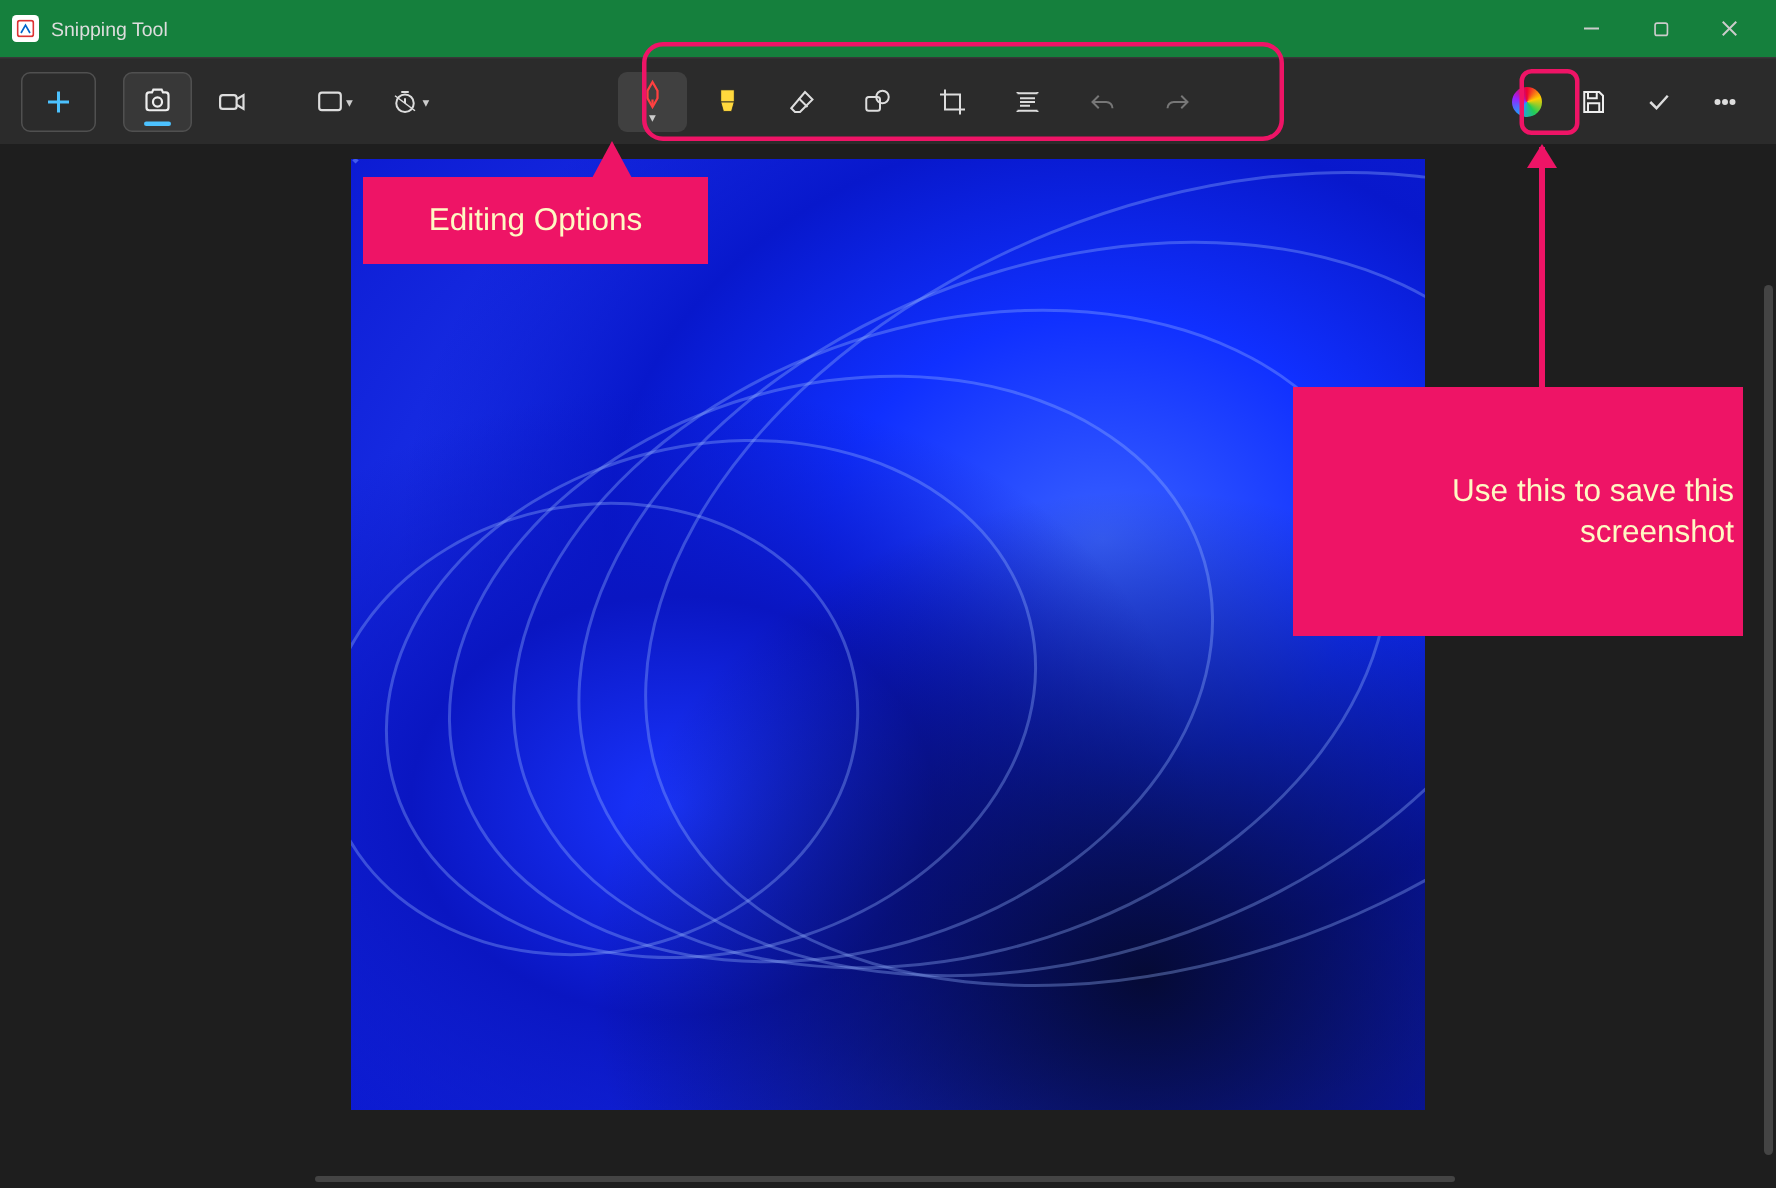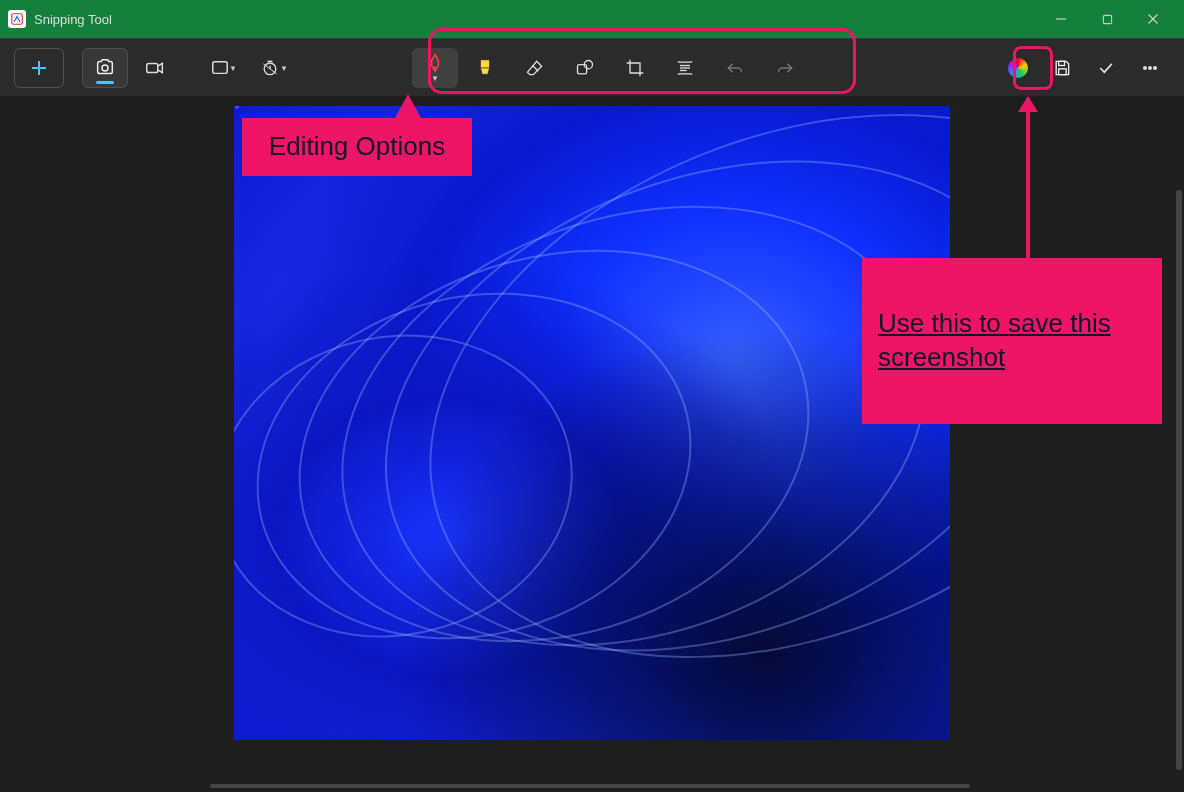--- a/index.html
+++ b/index.html
@@ -97,45 +97,44 @@
   .petal.p1{ width:760px;height:500px;top:30px;left:180px;transform:rotate(-22deg);}
   .petal.p2{ width:680px;height:460px;top:70px;left:140px;transform:rotate(-20deg);}
   .petal.p3{ width:600px;height:420px;top:110px;left:100px;transform:rotate(-18deg);}
   .petal.p4{ width:520px;height:380px;top:150px;left:60px;transform:rotate(-16deg);}
   .petal.p5{ width:440px;height:340px;top:190px;left:20px;transform:rotate(-14deg);}
   .petal.p6{ width:360px;height:300px;top:230px;left:-20px;transform:rotate(-12deg);}
 
   .callout {
     position:absolute;
     background:#ee1466;
-    color:#0f172a;
-    font-size:26px;
+    color:#fef9c3;
+    font-size:21px;
     z-index:60;
     display:flex;align-items:center;justify-content:center;
-    text-align:left;
+    text-align:right;
     line-height:1.3;
   }
   .callout.editing {
     top:118px; left:242px;
     width:230px; height:58px;
     padding:0 12px;
   }
   .callout.editing::before {
     content:"";
     position:absolute;
     top:-24px; left:152px;
     border-left:14px solid transparent;
     border-right:14px solid transparent;
     border-bottom:26px solid #ee1466;
   }
   .callout.save {
     top:258px; left:862px;
     width:300px; height:166px;
-    padding:16px;
-    text-decoration:underline;
+    padding:6px;
   }
   .arrow-save {
     position:absolute;
     top:98px; left:1026px;
     width:4px; height:160px;
     background:#ee1466;
     z-index:55;
   }
   .arrow-save::before {
     content:"";

